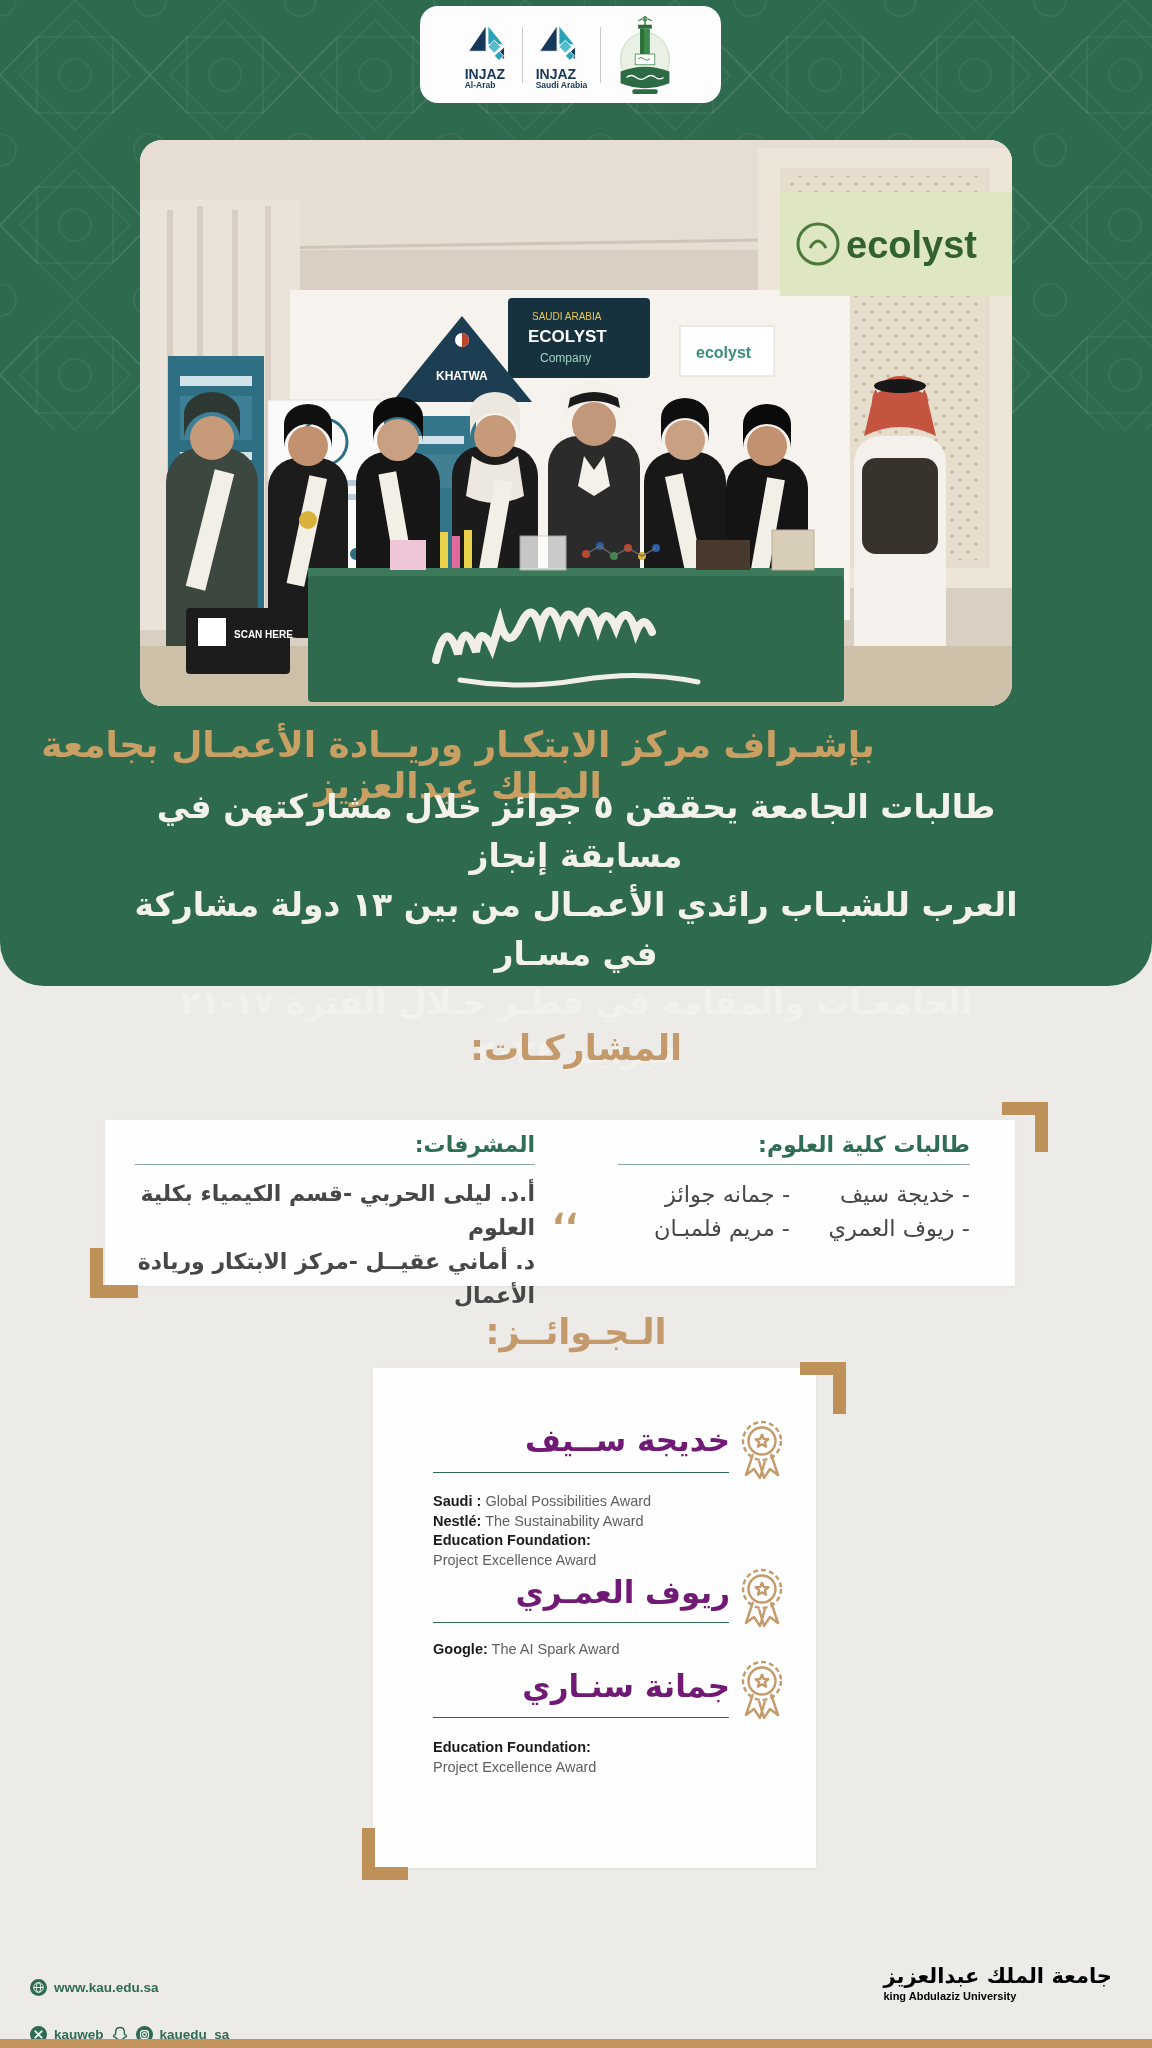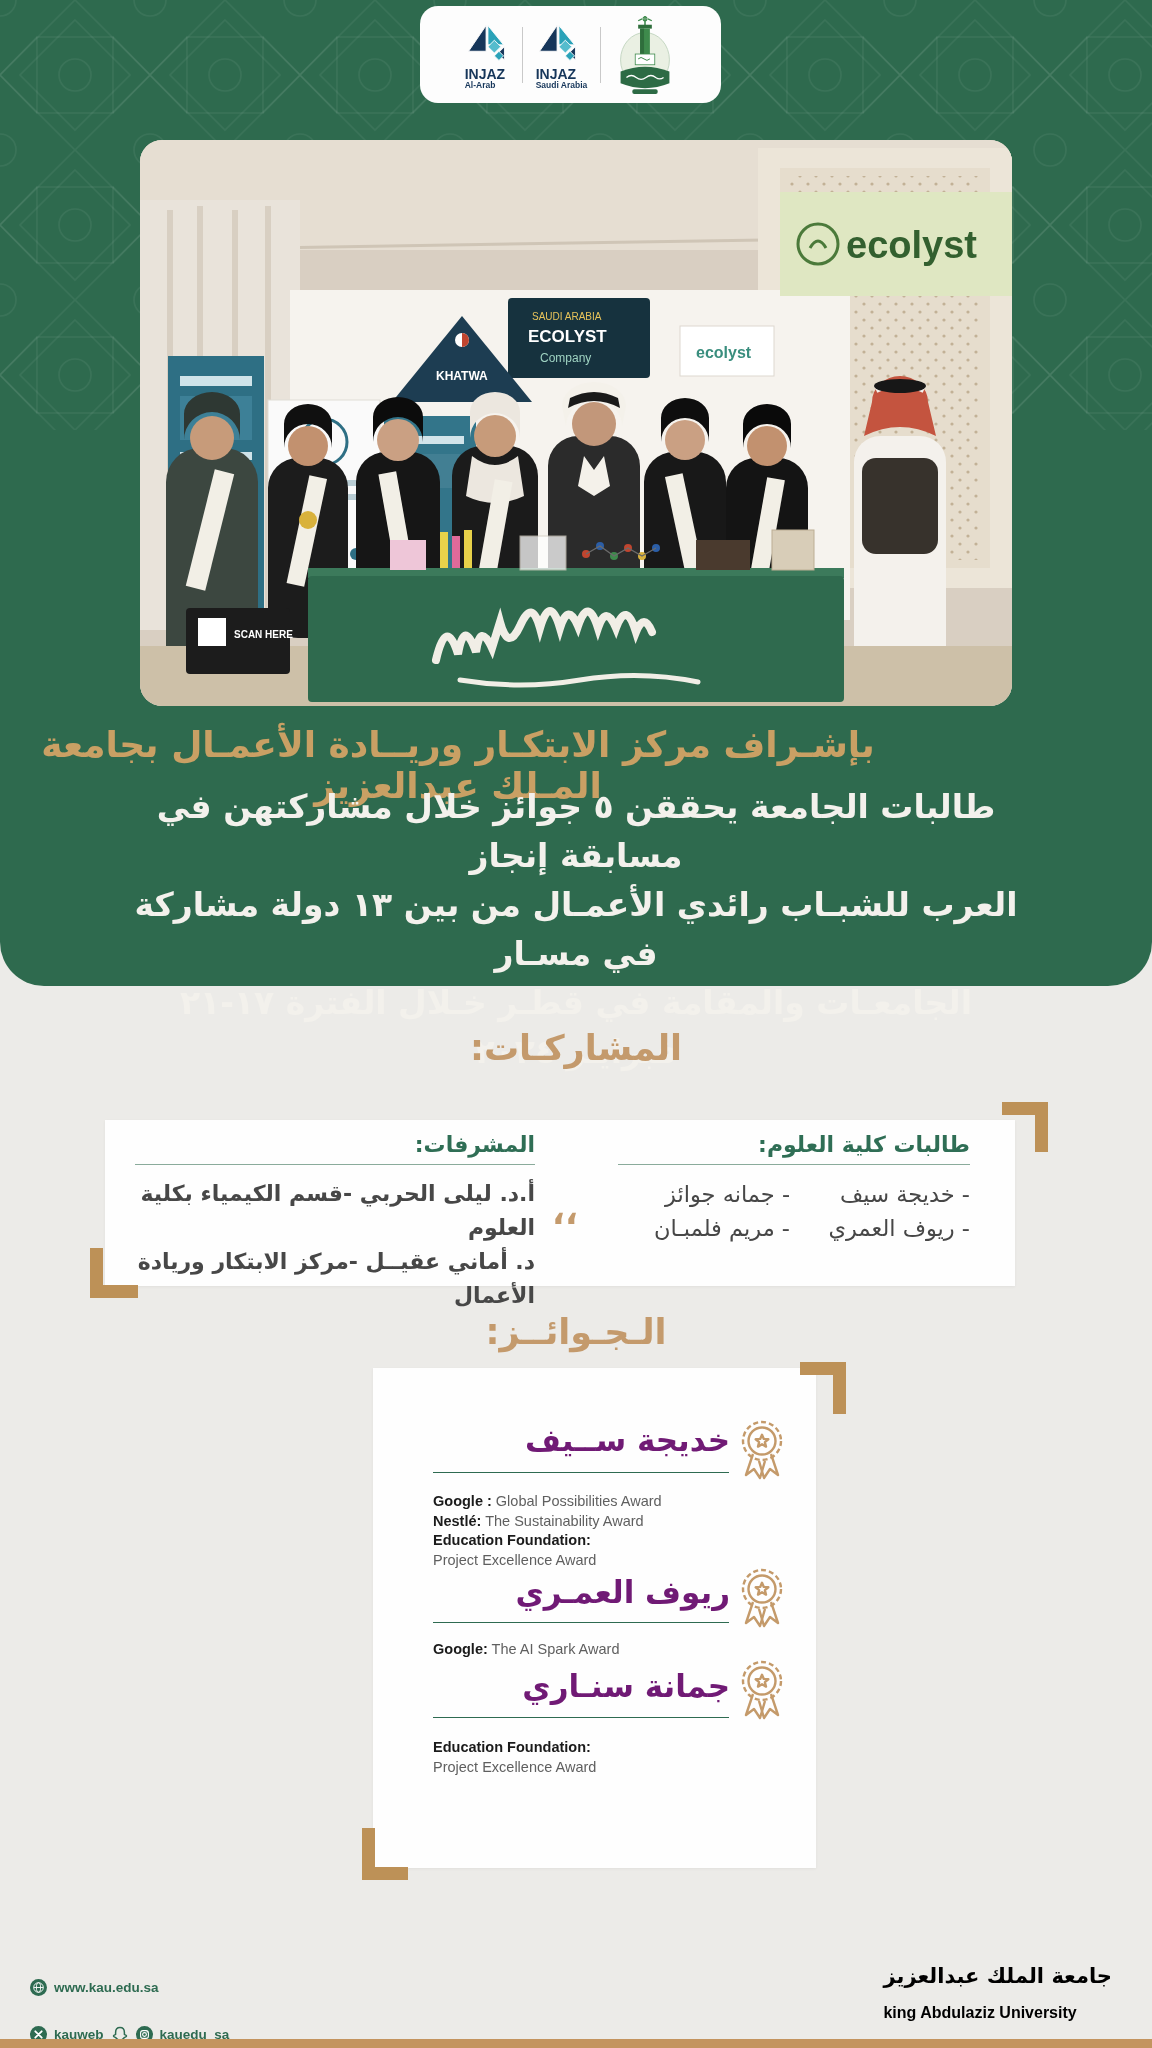--- a/index.html
+++ b/index.html
@@ -50,21 +50,21 @@
   .aw-medal{position:absolute;left:364px;width:50px;height:62px;}
   .aw-rule{position:absolute;left:60px;width:296px;border-top:1.6px solid #2e6b51;}
   .aw-lines{position:absolute;left:60px;width:340px;font-size:14.5px;line-height:19.5px;color:#5f5f5f;}
   .aw-lines b{color:#1b1b1b;}
   
   .f-left{position:absolute;left:30px;top:1978px;color:#2e6b51;font-size:13.5px;font-weight:bold;}
   .f-row{display:flex;align-items:center;gap:7px;height:18px;}
   .f-row + .f-row{margin-top:29px;}
   .f-right{position:absolute;right:40px;top:1964px;text-align:left;color:#000000;direction:rtl;}
   .f-right .ar{font-size:21px;font-weight:bold;}
-  .f-right .en{font-size:16px;font-weight:bold;direction:ltr;margin-top:16px;}
+  .f-right .en{font-size:11px;font-weight:bold;direction:ltr;margin-top:2px;}
   .tanbar{position:absolute;left:0;top:2039px;width:1152px;height:9px;background:#c3945f;}
 </style>
 </head>
 <body>
 
 <div class="page">
 
   <div class="band">
     <svg class="pattern" xmlns="http://www.w3.org/2000/svg">
       <defs>
@@ -293,21 +293,21 @@
         <path d="M16 36 L9 57 L17 51 L23 60 L28 43"></path>
         <path d="M34 36 L41 57 L33 51 L27 60 L22 43"></path>
         <circle cx="25" cy="23" r="19" stroke-dasharray="5 3"></circle>
         <circle cx="25" cy="23" r="13.5"></circle>
         <path d="M25 16.8 L26.8 20.9 L31.3 21.3 L27.9 24.2 L29 28.6 L25 26.2 L21 28.6 L22.1 24.2 L18.7 21.3 L23.2 20.9 Z"></path>
       </g>
     </svg>
     <div class="aw-name" style="top:54px">خديجة ســيف</div>
     <div class="aw-rule" style="top:104px"></div>
     <div class="aw-lines latin" style="top:124px">
-      <div><b>Google :</b> <span>Global Possibilities Award</span></div>
+      <div><b>Saudi :</b> <span>Global Possibilities Award</span></div>
       <div><b>Nestlé:</b> <span>The Sustainability Award</span></div>
       <div><b>Education Foundation:</b> <span></span></div>
       <div><b></b> <span>Project Excellence Award</span></div>
     </div>
 
     <svg class="aw-medal" style="top:198px" viewBox="0 0 50 62">
       <g fill="none" stroke="#c49a6a" stroke-width="2.4" stroke-linejoin="round">
         <path d="M16 36 L9 57 L17 51 L23 60 L28 43"></path>
         <path d="M34 36 L41 57 L33 51 L27 60 L22 43"></path>
         <circle cx="25" cy="23" r="19" stroke-dasharray="5 3"></circle>

